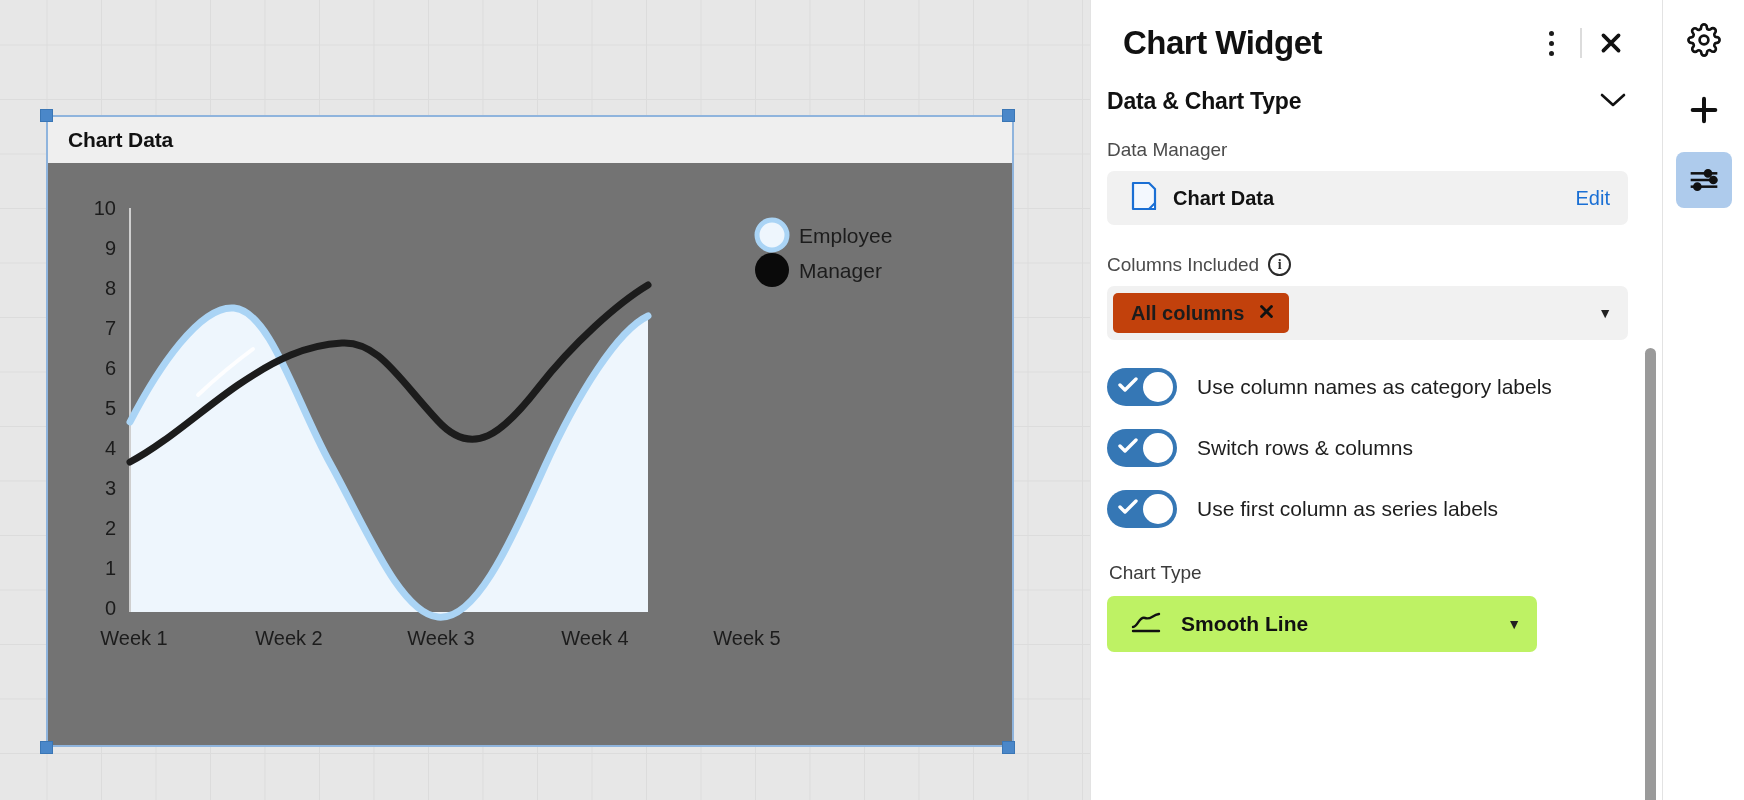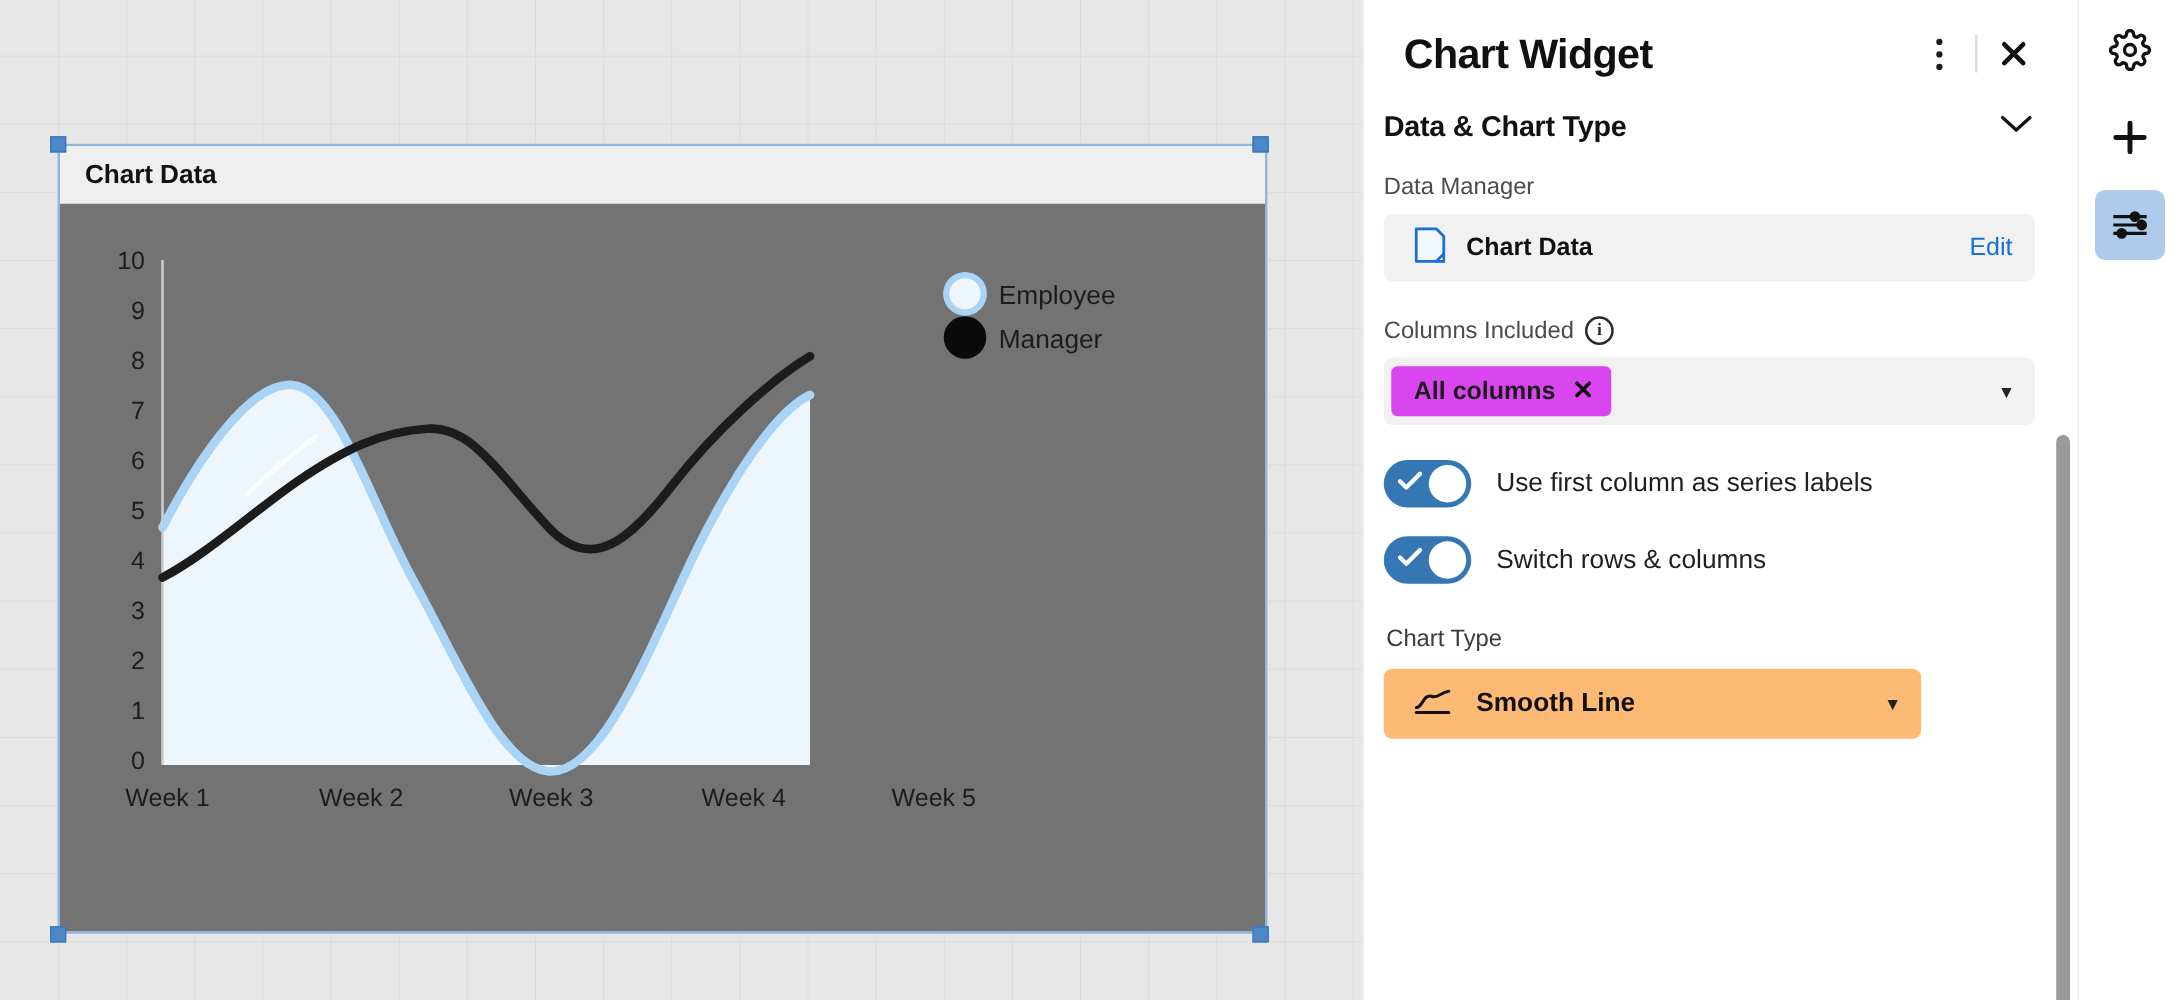--- a/index.html
+++ b/index.html
@@ -122,21 +122,21 @@
 
   .select-box {
     background: #f1f1f1;
     border-radius: 7px;
     height: 54px;
     display: flex; align-items: center;
     padding: 0 16px 0 6px;
     margin-bottom: 28px;
   }
   .chip {
-    background: #d946ef;
+    background: #c2410c;
     border-radius: 5px;
     height: 40px;
     display: flex; align-items: center;
     padding: 0 14px 0 18px;
     gap: 14px;
     font-size: 20px; font-weight: bold; color: #1c1c1c;
   }
   .chip-x { font-size: 19px; font-weight: bold; line-height: 1; }
   .spacer { flex: 1; }
   .caret { font-size: 14px; color: #222; }
@@ -160,21 +160,21 @@
   .switch .knob {
     position: absolute; right: 4px; top: 4px;
     width: 30px; height: 30px; border-radius: 50%;
     background: #fff;
   }
   .toggle-label { font-size: 21px; color: #1e1e1e; }
 
   .chart-type-label { font-size: 19px; color: #3b3b3b; margin: 34px 0 12px 2px; }
 
   .type-select {
-    background: #fdba74;
+    background: #bef264;
     border-radius: 7px;
     height: 56px;
     display: flex; align-items: center;
     padding: 0 16px 0 24px;
     margin-left: 0;
     width: 430px;
   }
   .type-name { font-size: 21px; font-weight: bold; color: #111; margin-left: 18px; }
 
   .info-circle {
@@ -334,43 +334,54 @@
           <span class="chip-x">
             <svg width="17" height="17" viewBox="0 0 24 24">
                 <path d="M5 5 L19 19 M19 5 L5 19" stroke="#111" stroke-width="4" stroke-linecap="round"></path>
               </svg>
           </span>
         </span>
         <span class="spacer"></span>
         <span class="caret">▼</span>
       </div>
 
-
       <div class="toggle-row">
         <span class="switch">
           <span class="check">
             <svg width="20" height="16" viewBox="0 0 20 16">
                 <path d="M2 8 L7 13 L18 2" stroke="#fff" stroke-width="3.4" fill="none" stroke-linecap="round" stroke-linejoin="round"></path>
               </svg>
           </span>
           <span class="knob"></span>
         </span>
-        <span class="toggle-label">Use first column as series labels</span>
+        <span class="toggle-label">Use column names as category labels</span>
       </div>
 
       <div class="toggle-row">
         <span class="switch">
           <span class="check">
             <svg width="20" height="16" viewBox="0 0 20 16">
                 <path d="M2 8 L7 13 L18 2" stroke="#fff" stroke-width="3.4" fill="none" stroke-linecap="round" stroke-linejoin="round"></path>
               </svg>
           </span>
           <span class="knob"></span>
         </span>
         <span class="toggle-label">Switch rows &amp; columns</span>
+      </div>
+
+      <div class="toggle-row">
+        <span class="switch">
+          <span class="check">
+            <svg width="20" height="16" viewBox="0 0 20 16">
+                <path d="M2 8 L7 13 L18 2" stroke="#fff" stroke-width="3.4" fill="none" stroke-linecap="round" stroke-linejoin="round"></path>
+              </svg>
+          </span>
+          <span class="knob"></span>
+        </span>
+        <span class="toggle-label">Use first column as series labels</span>
       </div>
 
       <div class="chart-type-label">Chart Type</div>
 
       <div class="type-select">
         <span>
           <svg width="32" height="22" viewBox="0 0 32 22">
             <path d="M2 16 C7 16 8 5 14 7 C20 9 21 4 28 3" stroke="#111" stroke-width="2.4" fill="none" stroke-linecap="round"></path>
             <path d="M2 20 H28" stroke="#111" stroke-width="2.4" stroke-linecap="round"></path>
           </svg>

